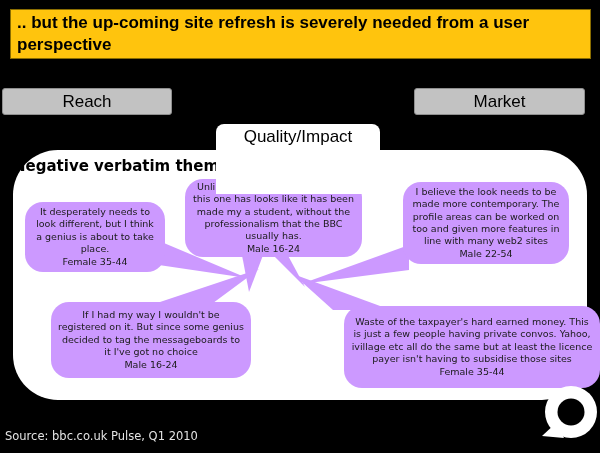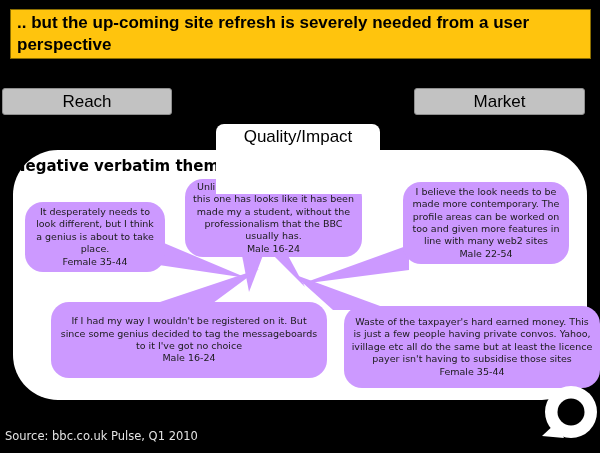--- a/index.html
+++ b/index.html
@@ -55,21 +55,21 @@
     box-sizing:border-box;
     padding:3px 7px;
     display:flex;flex-direction:column;justify-content:center;
     text-align:center;
     font-family:"DejaVu Sans",sans-serif;
     font-size:9.5px;line-height:1.3;color:#1a1a1a;
   }
   #bubble-left{left:12px;top:52px;width:140px;height:70px;}
   #bubble-center{left:172px;top:29px;width:177px;height:78px;}
   #bubble-right{left:390px;top:32px;width:166px;height:82px;}
-  #bubble-bl{left:38px;top:152px;width:276px;height:76px;}
+  #bubble-bl{left:38px;top:152px;width:200px;height:76px;}
   #bubble-br{left:287px;top:156px;width:256px;height:82px;margin-left:44px;}
   
   .source{
     position:absolute;left:5px;top:429px;
     color:#e3e3e3;font-family:"DejaVu Sans",sans-serif;font-size:11.5px;
   }
   .logo{position:absolute;left:540px;top:386px;z-index:3;}
 </style>
 </head>
 <body>

